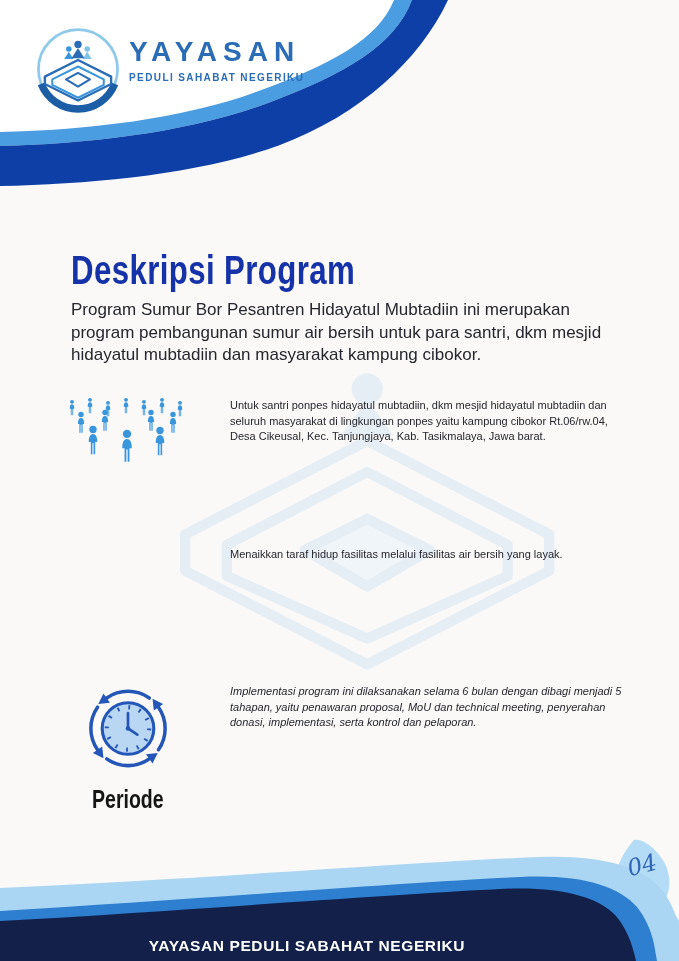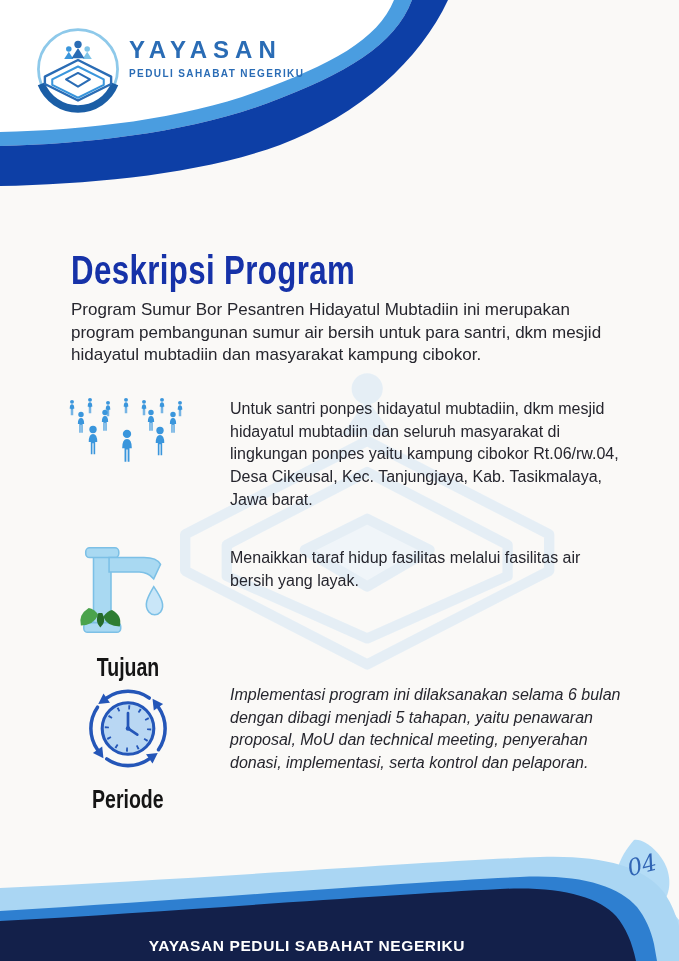--- a/index.html
+++ b/index.html
@@ -8,42 +8,42 @@
     background:#faf9f7;
     font-family:"Liberation Sans",sans-serif;
   }
   svg.bg{position:absolute;inset:0;z-index:0;}
   .layer{position:absolute;z-index:2;}
 
   
   .logo-wrap{left:32px;top:26px;width:92px;height:92px;}
   .brand{left:129px;top:38px;}
   .brand-name{
-    font-size:24px;font-weight:600;color:#2a6cb5;letter-spacing:6px;line-height:1;
+    font-size:28px;font-weight:600;color:#2a6cb5;letter-spacing:6px;line-height:1;
   }
   .brand-tagline{
     font-size:10px;font-weight:600;color:#2a6cb5;letter-spacing:1.4px;margin-top:6px;
   }
 
   
   .title-wrap{left:71px;top:250px;width:560px;}
   .page-title{
     display:inline-block;font-size:40px;font-weight:800;color:#1632a8;
     transform:scaleX(.78);transform-origin:left top;white-space:nowrap;line-height:1;
     letter-spacing:.5px;
   }
   .intro{left:71px;top:299px;width:540px;font-size:17px;line-height:1.33;color:#26262e;}
 
   
   .icon-col{text-align:center;}
   .icon-label{
     display:inline-block;font-size:25px;font-weight:800;color:#151515;
     transform:scaleX(.78);transform-origin:center top;white-space:nowrap;line-height:1;
   }
-  .sec-text{font-size:16px;line-height:1.42;color:#26262e;}
+  .sec-text{font-size:11px;line-height:1.42;color:#26262e;}
 
   .target-icon{left:52px;top:396px;width:152px;}
   .target-icon .icon-label{margin-top:8px;}
   .target-text{left:230px;top:398px;width:392px;}
 
   .tujuan-icon{left:62px;top:541px;width:132px;}
   .tujuan-icon .icon-label{margin-top:8px;}
   .tujuan-text{left:230px;top:547px;width:392px;}
 
   .periode-icon{left:66px;top:681px;width:124px;}
@@ -135,35 +135,20 @@
       <use href="#p" transform="translate(42,14) scale(0.85)"></use>
       <use href="#p" transform="translate(88,14) scale(0.85)"></use>
       <use href="#p" transform="translate(110,16) scale(0.85)"></use>
       <use href="#p" transform="translate(30,30) scale(1.15)"></use>
       <use href="#p" transform="translate(97,31) scale(1.15)"></use>
       <use href="#p" transform="translate(64,34) scale(1.3)"></use>
     </svg>
   </div>
   <div class="layer sec-text target-text">Untuk santri ponpes hidayatul mubtadiin,  dkm mesjid hidayatul mubtadiin dan seluruh masyarakat di lingkungan ponpes yaitu kampung cibokor Rt.06/rw.04, Desa Cikeusal, Kec. Tanjungjaya, Kab. Tasikmalaya, Jawa barat.</div>
 
-  <div class="layer icon-col tujuan-icon">
-    <svg width="112" height="102" viewBox="0 0 115 105">
-      <g fill="#a9d9f2" stroke="#7cc0e6" stroke-width="1.6">
-        <rect x="22" y="15" width="18" height="72" rx="2"></rect>
-        <rect x="14" y="7" width="34" height="10" rx="4"></rect>
-        <rect x="12" y="84" width="38" height="10" rx="4"></rect>
-        <path d="M 38 17 L 74 17 Q 87 17 91 24 L 84 39 Q 78 32 69 32 L 38 32 Z"></path>
-      </g>
-      <path d="M 84 47 C 77 59 73.5 66.5 79 73 C 82.5 77 87.5 77 91 73 C 96 66.5 92 59 84 47 Z" fill="#c9e6f8" stroke="#7cc0e6" stroke-width="1.6"></path>
-      <path d="M 17 69 Q 6 76 9 87 Q 22 87 27 76 Q 23 70 17 69 Z" fill="#4aa34c"></path>
-      <path d="M 41 71 Q 52 77 49 88 Q 36 88 32 78 Q 36 72 41 71 Z" fill="#2e7d32"></path>
-      <path d="M 27 74 Q 23 83 29 89 Q 36 83 31 74 Z" fill="#256b2a"></path>
-    </svg>
-    <div><span class="icon-label">Tujuan</span></div>
-  </div>
   <div class="layer sec-text tujuan-text">Menaikkan taraf hidup fasilitas melalui fasilitas air bersih yang layak.</div>
 
   <div class="layer icon-col periode-icon">
     <svg width="114" height="96" viewBox="0 0 110 93">
       <circle cx="55" cy="46" r="25" fill="#b9d7f3" stroke="#2456b8" stroke-width="3"></circle>
       <circle cx="55" cy="46" r="20.5" fill="none" stroke="#2456b8" stroke-width="4" stroke-dasharray="1.8 8.9"></circle>
       <circle cx="55" cy="46" r="15" fill="#b9d7f3"></circle>
       <path d="M 55 46 L 55 31 M 55 46 L 64 52" stroke="#2456b8" stroke-width="2.6" stroke-linecap="round" fill="none"></path>
       <circle cx="55" cy="46" r="2.2" fill="#2456b8"></circle>
       <g stroke="#2456b8" stroke-width="3.4" fill="none" stroke-linecap="round">

